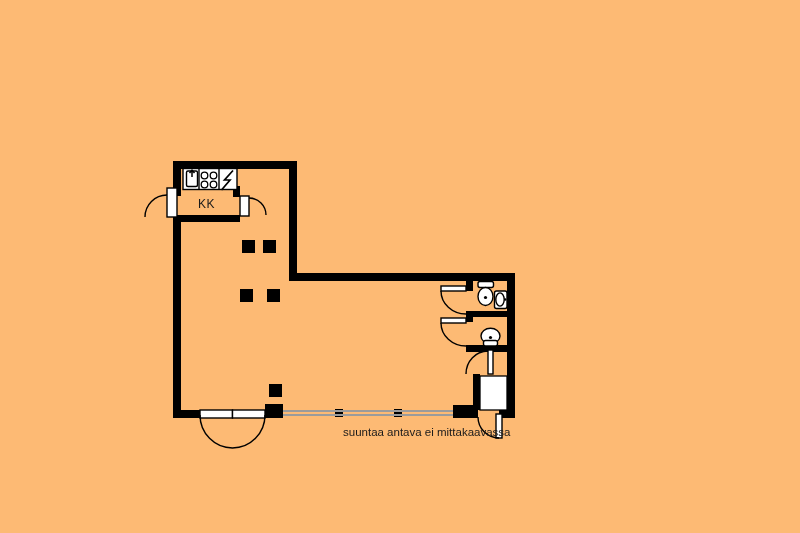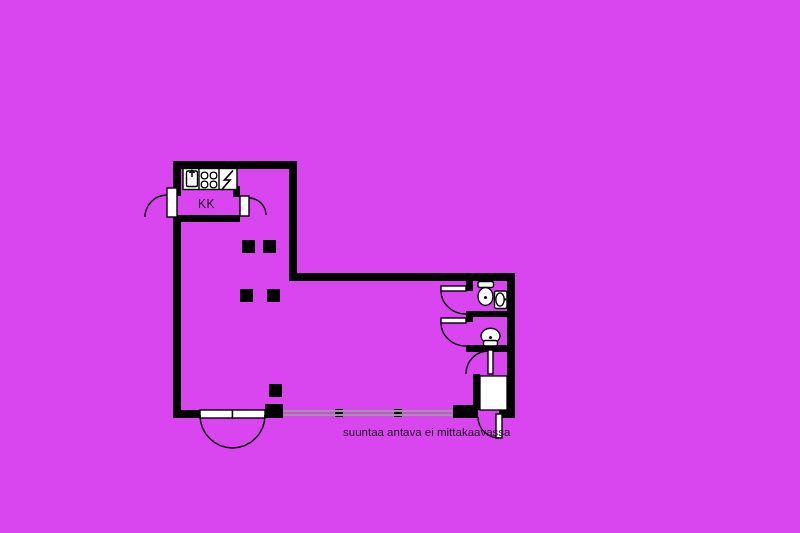--- a/index.html
+++ b/index.html
@@ -5,21 +5,21 @@
   html, body {
     margin: 0;
     padding: 0;
     background: #ffffff;
     font-family: "Liberation Sans", sans-serif;
   }
   .canvas {
     position: relative;
     width: 800px;
     height: 533px;
-    background: #d946ef;
+    background: #fdba74;
     overflow: hidden;
   }
   svg text {
     font-family: "Liberation Sans", sans-serif;
     fill: #1a1a1a;
   }
   .kk-label   { font-size: 12px; letter-spacing: 0.5px; }
   .caption    { font-size: 11.5px; }
 </style>
 </head>

